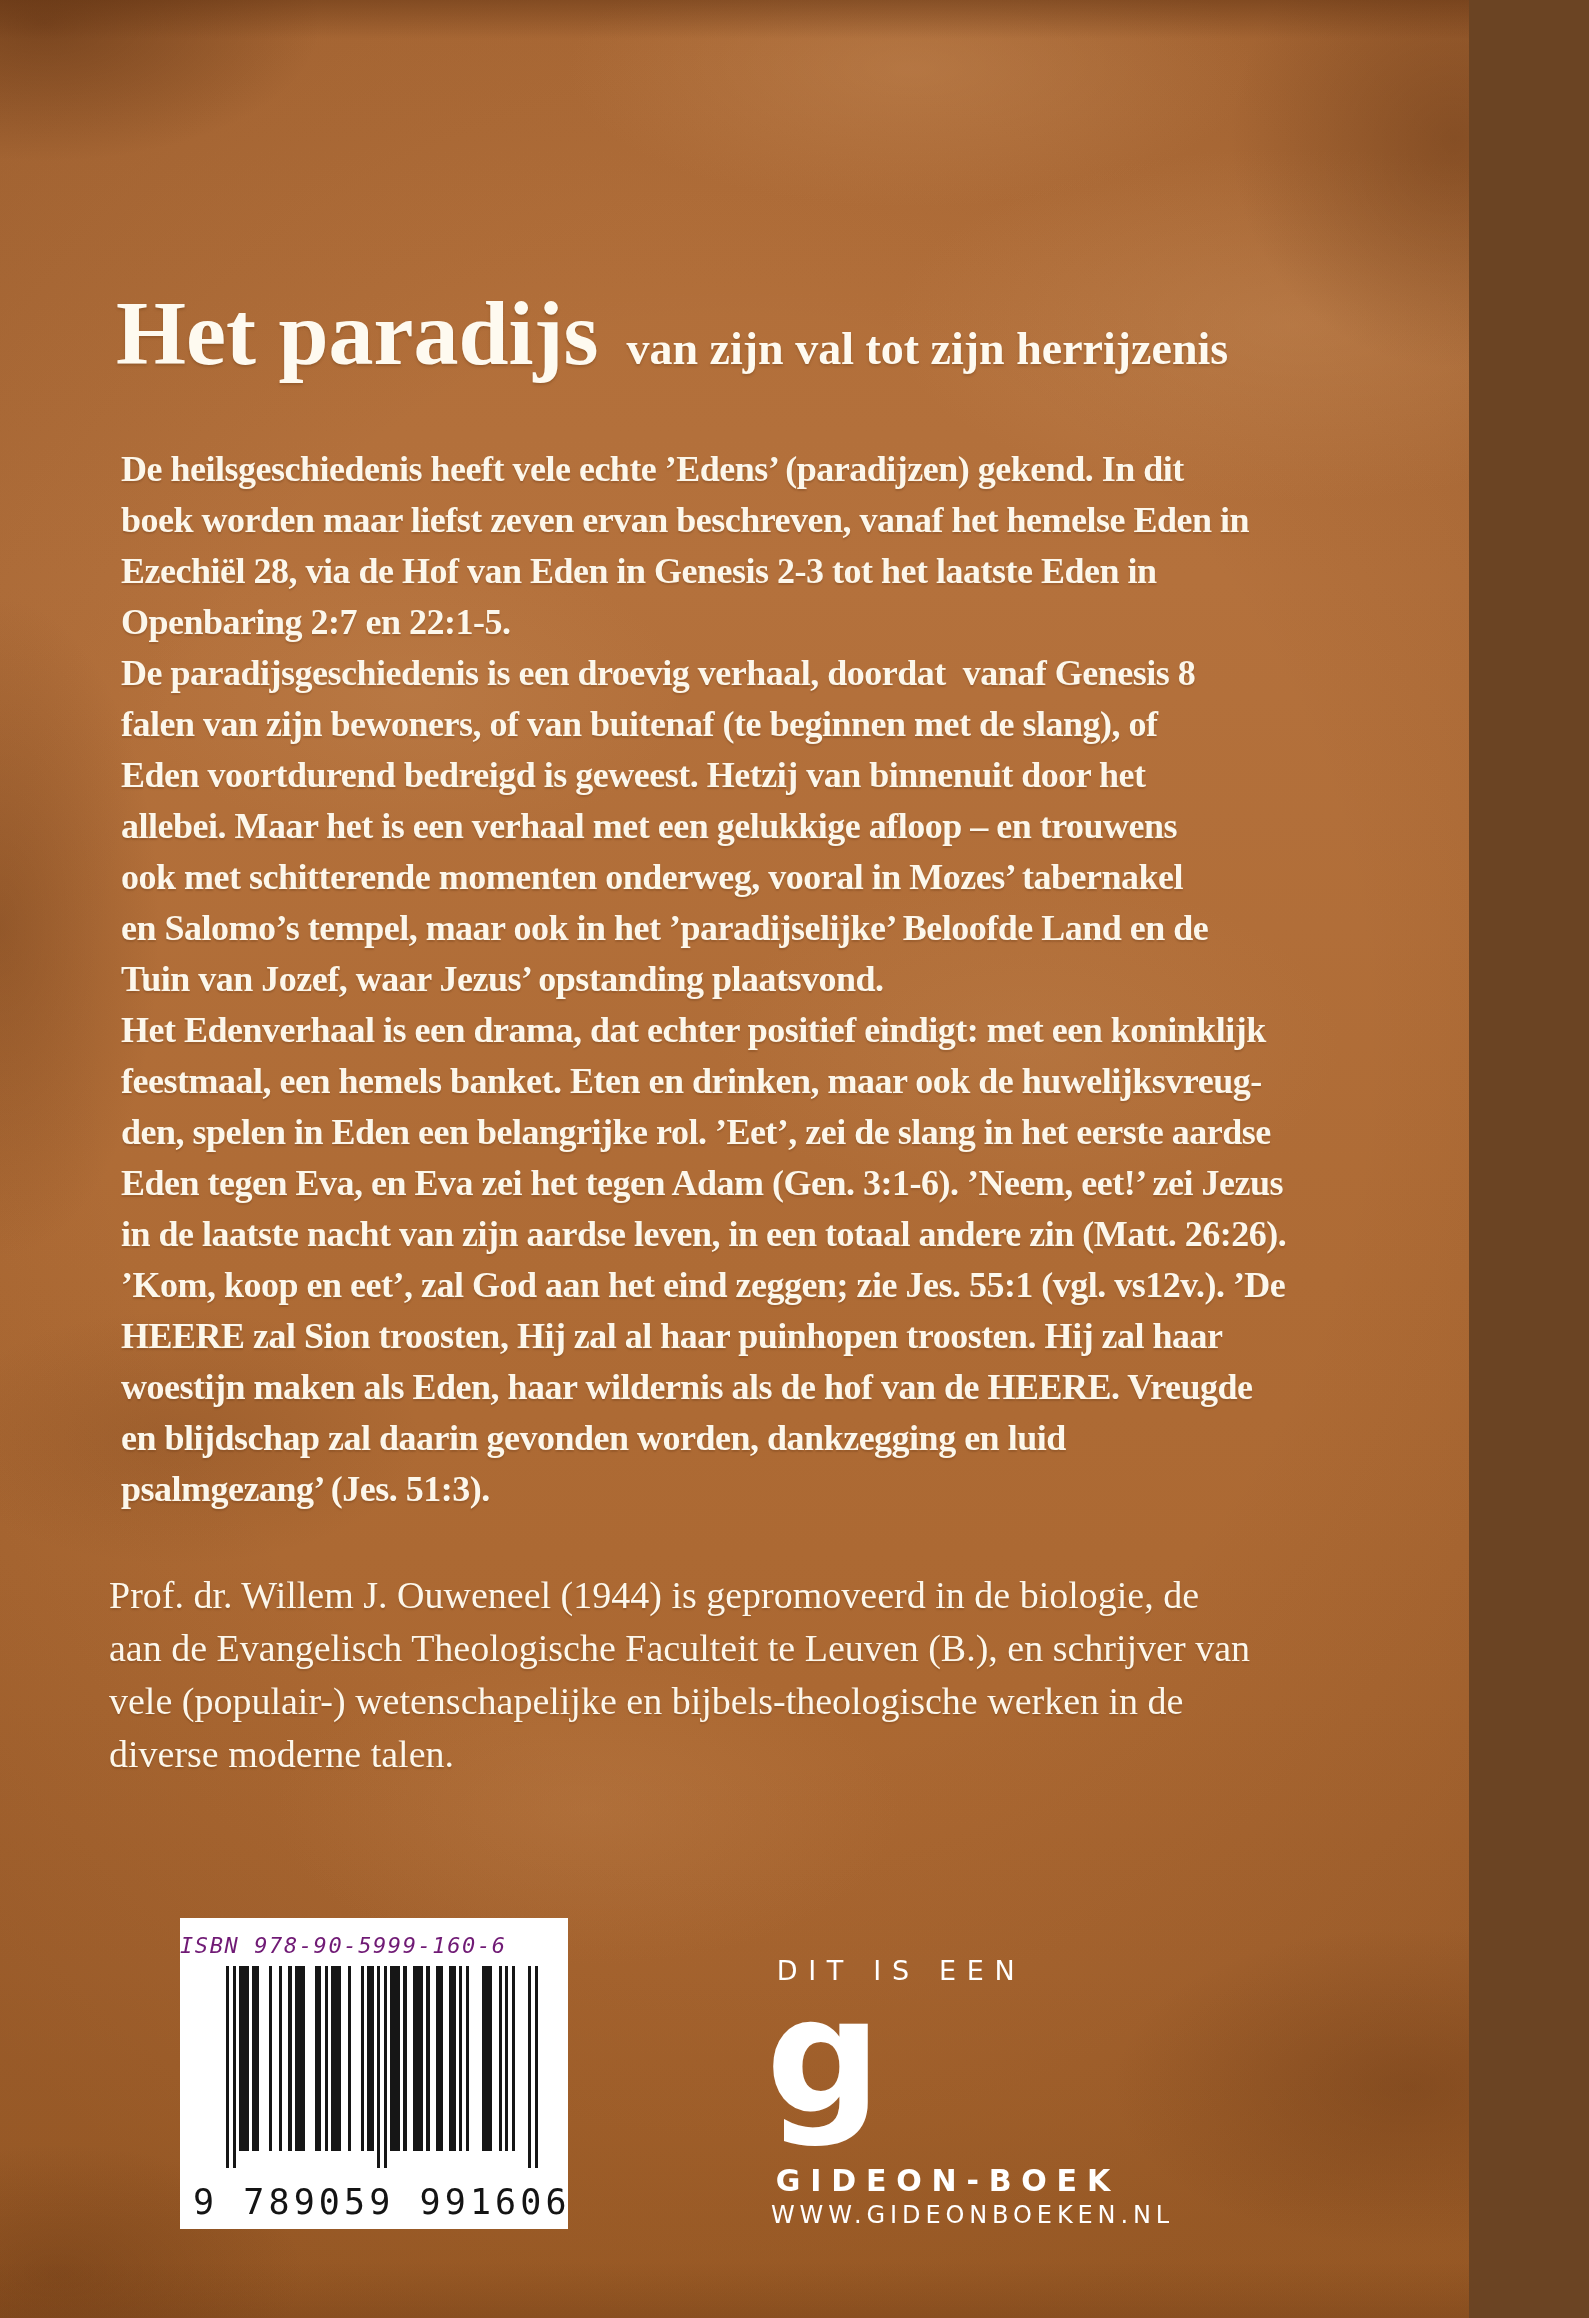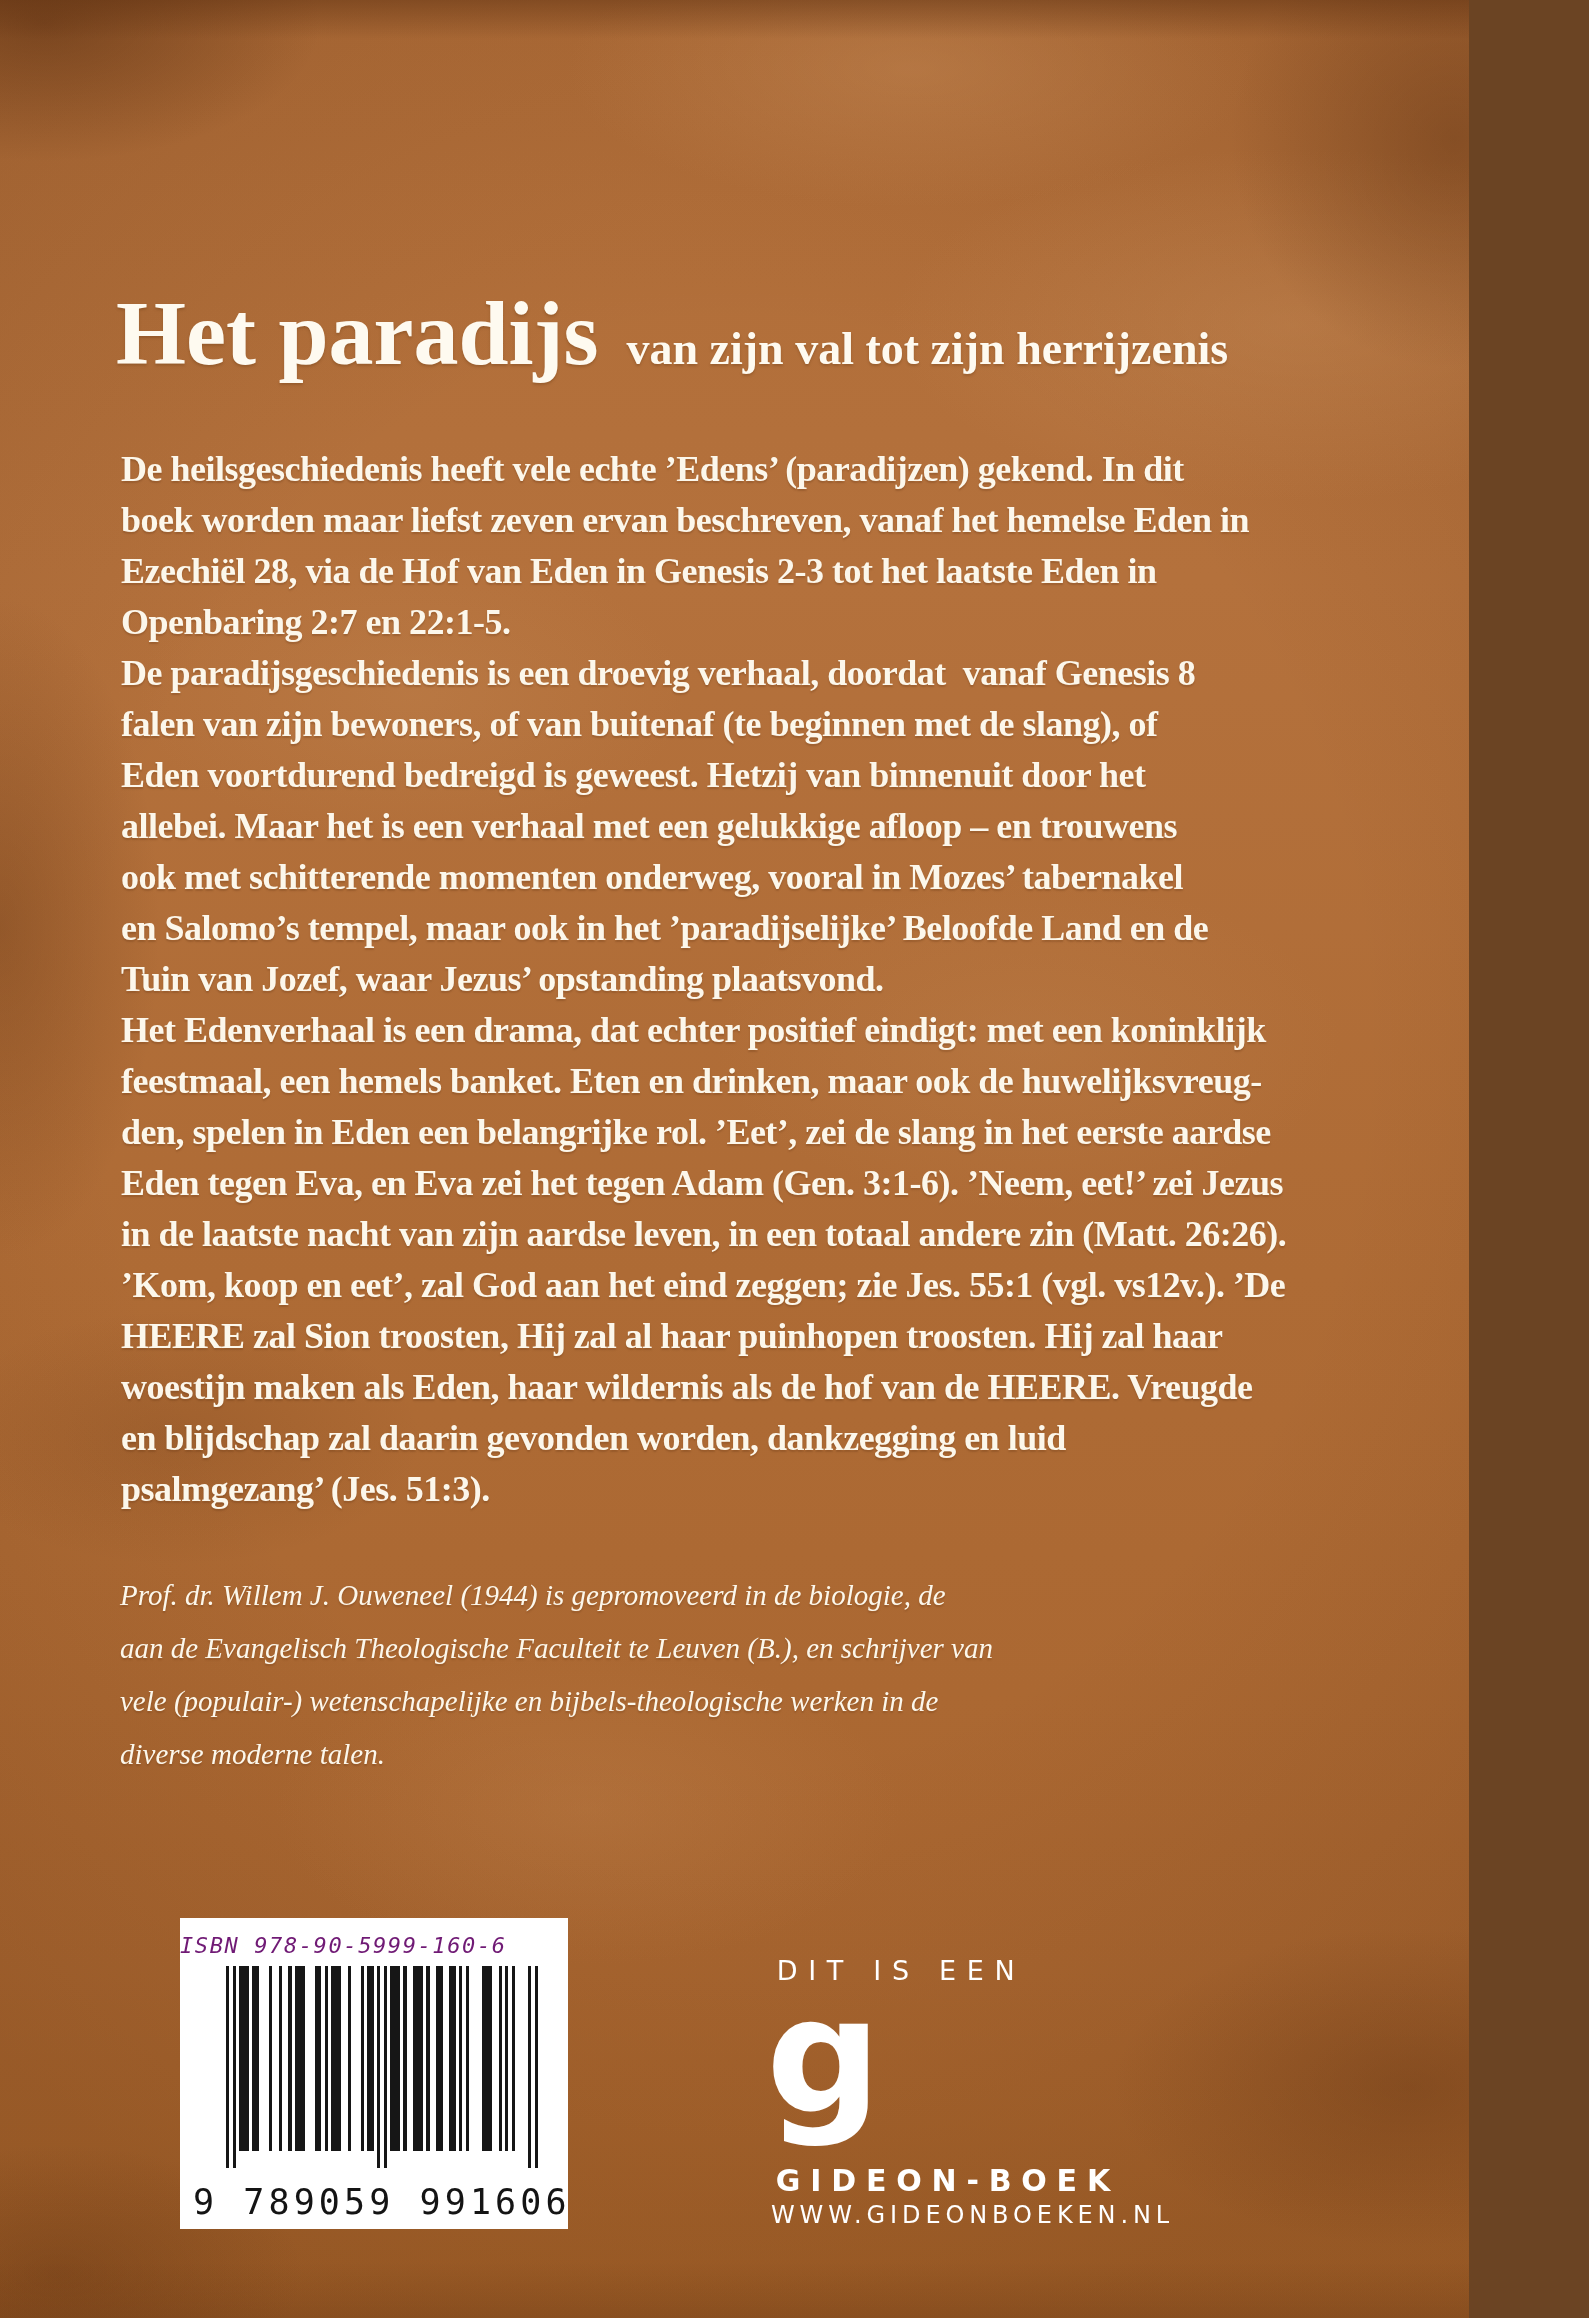--- a/index.html
+++ b/index.html
@@ -35,22 +35,22 @@
   .title-main{font-size:90px;font-weight:700;line-height:1;}
   .title-sub{font-size:46px;font-weight:700;line-height:1;}
   .synopsis{
     position:absolute;left:121px;top:444px;
     color:#fcf7eb;font-size:36px;font-weight:700;
     line-height:51px;letter-spacing:-0.5px;
     text-shadow:0 1.6px 1.6px rgba(96,52,18,0.28);
   }
   .synopsis .line{white-space:pre;}
   .bio{
-    position:absolute;left:120px;top:1569px;
-    color:#fcf7eb;font-size:29px;font-style:italic;font-weight:400;
+    position:absolute;left:109px;top:1569px;
+    color:#fcf7eb;font-size:38px;font-weight:400;
     line-height:53px;letter-spacing:0px;
     text-shadow:0 1.6px 1.6px rgba(96,52,18,0.28);
   }
   .bio .line{white-space:pre;}
   .barcode-box{
     position:absolute;left:180px;top:1918px;width:388px;height:311px;
     background:#ffffff;
   }
   .isbn-label{
     position:absolute;left:0;right:0;top:14.8px;

